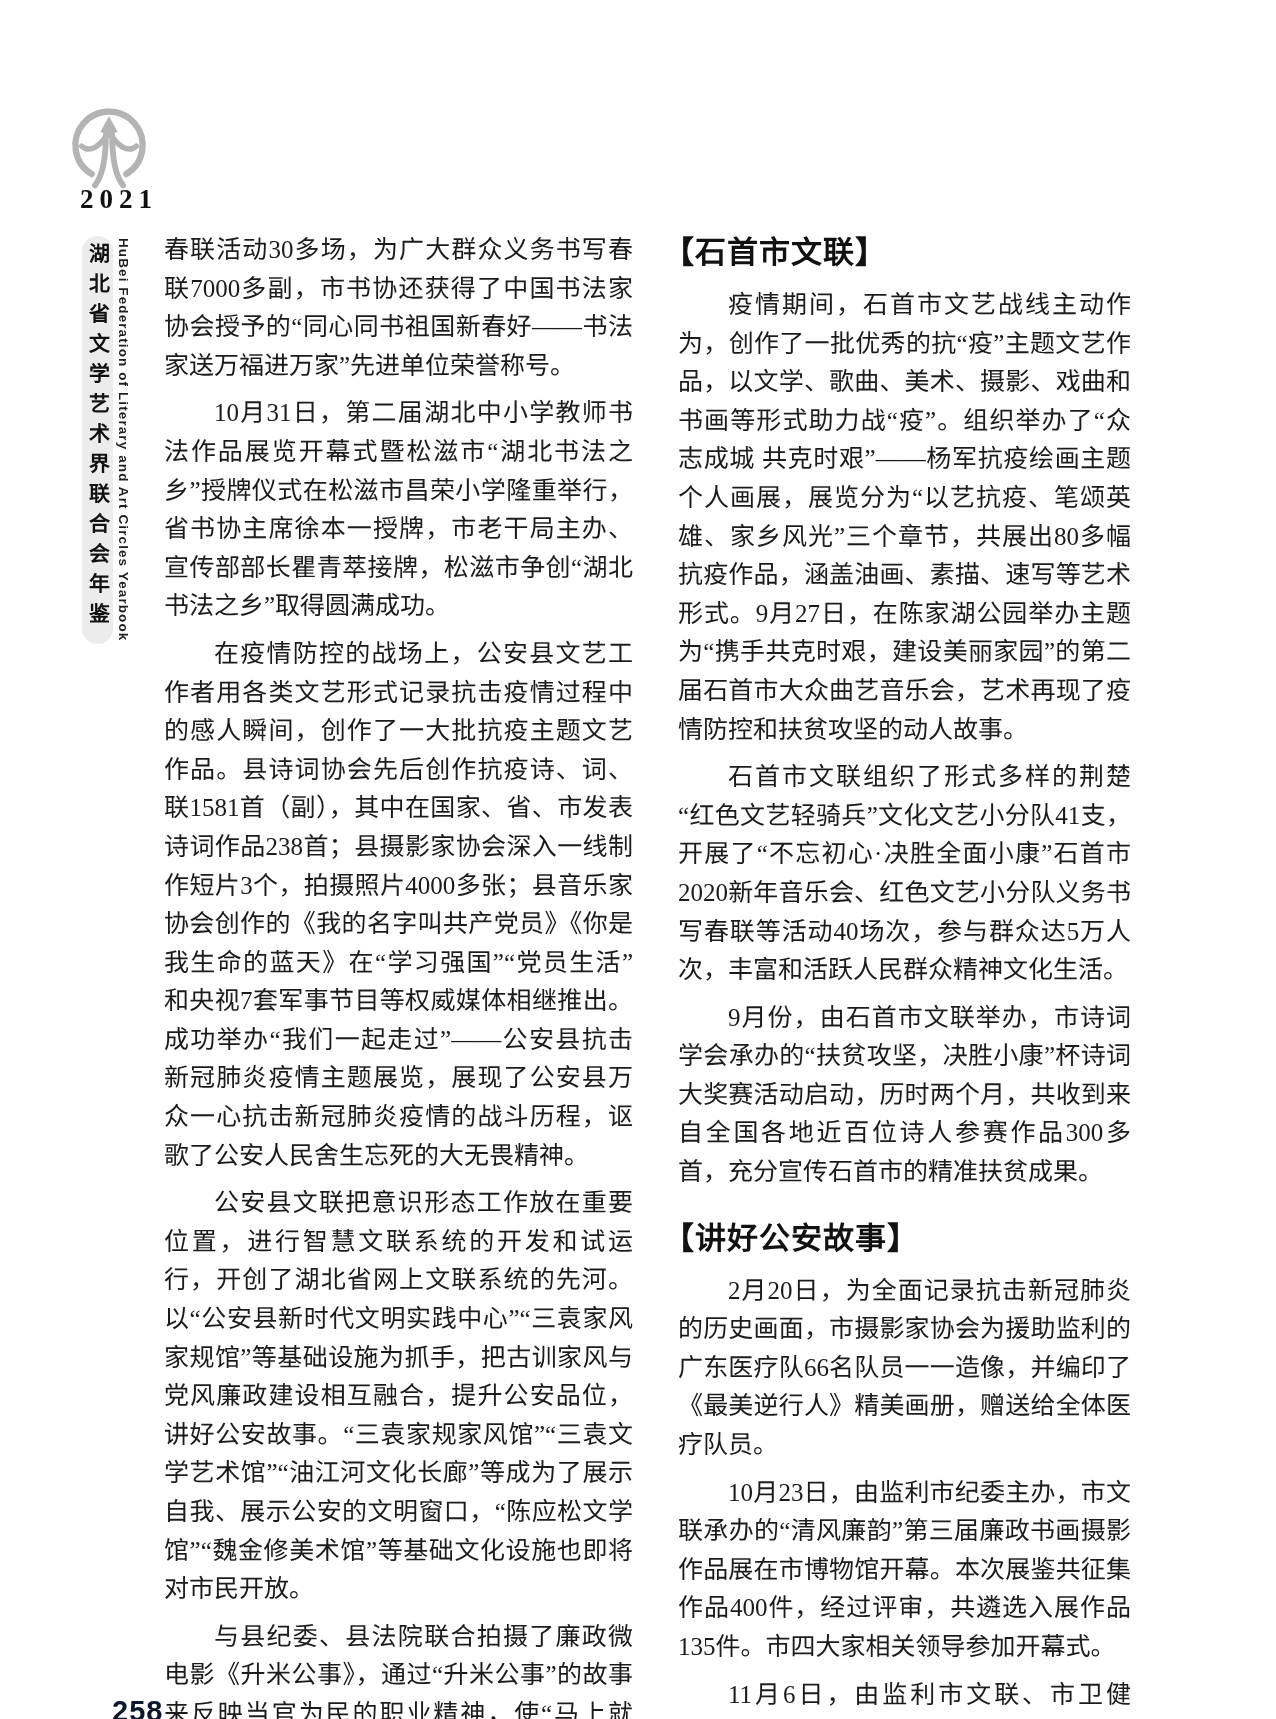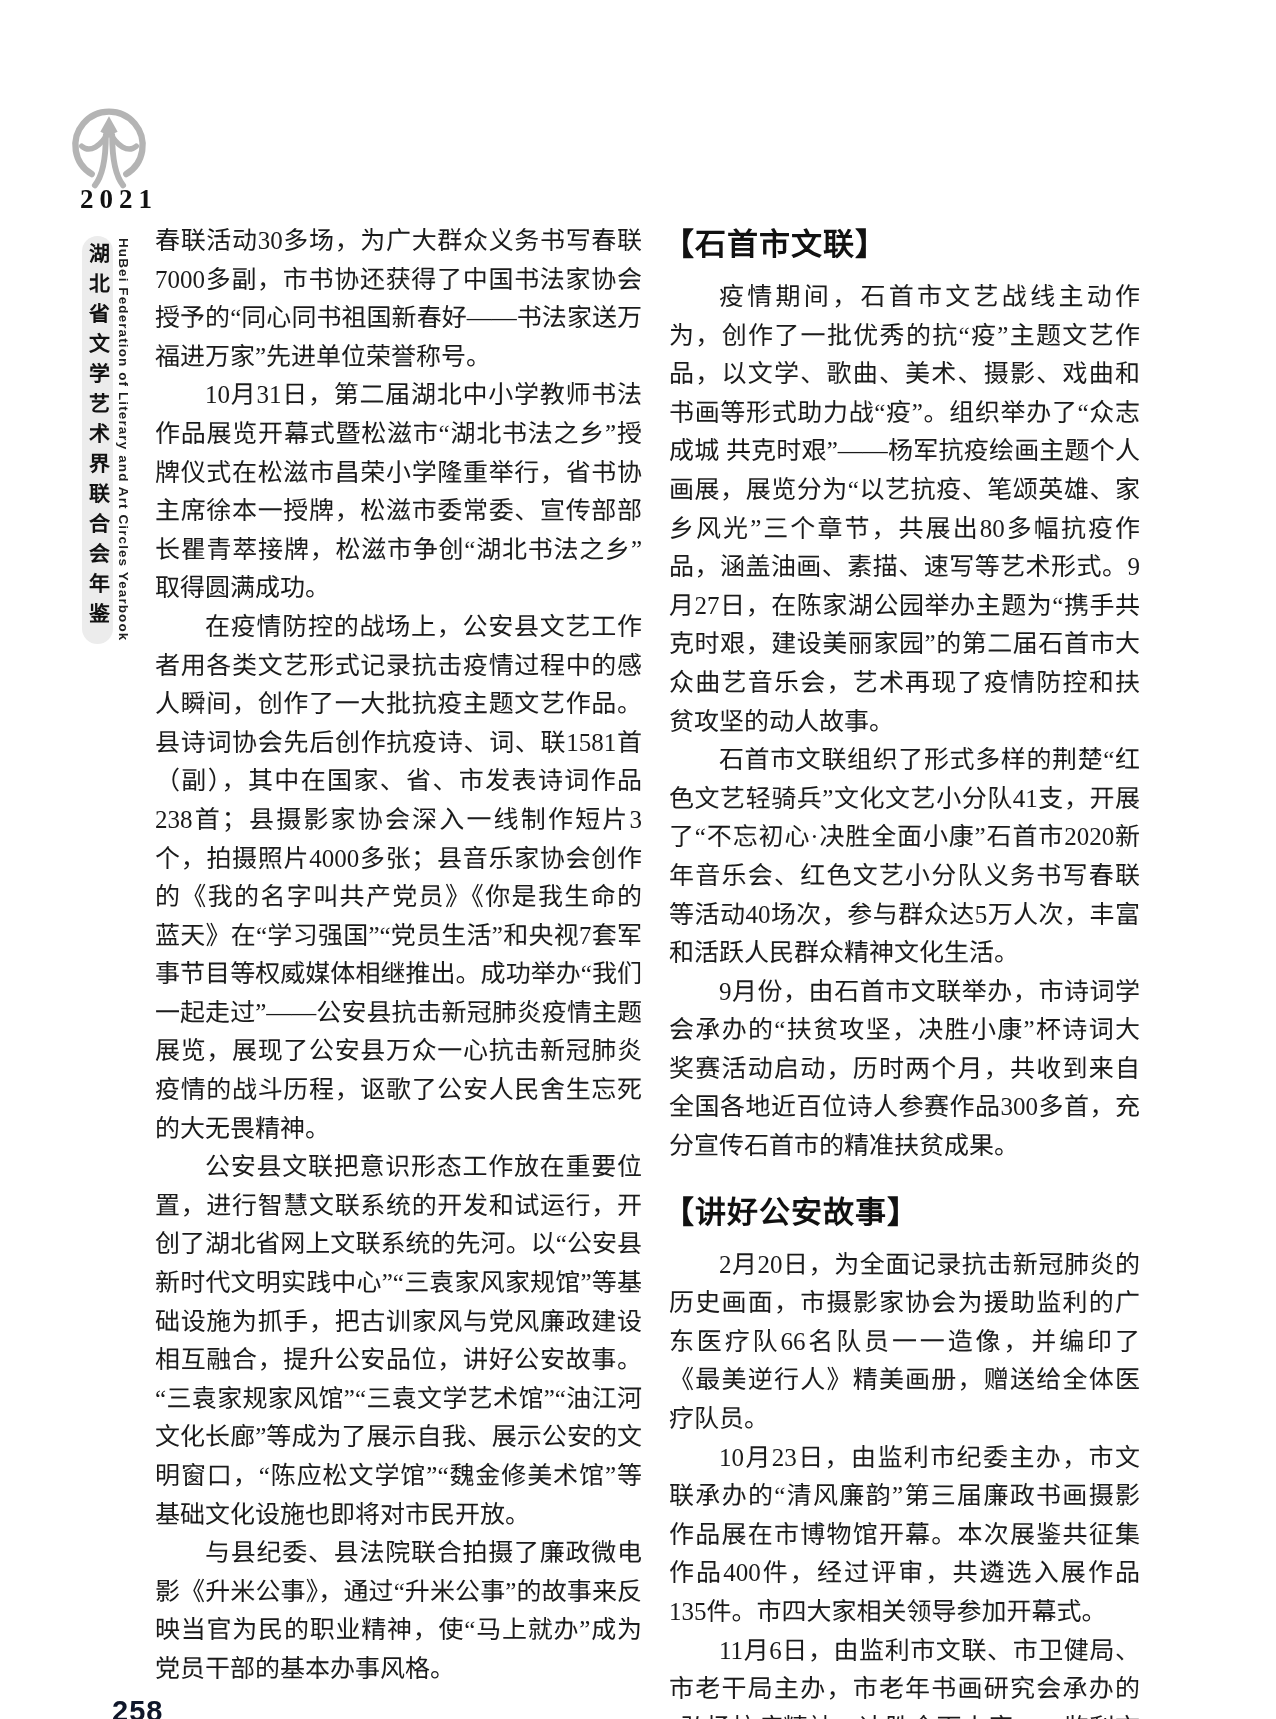--- a/index.html
+++ b/index.html
@@ -36,23 +36,23 @@
     position:absolute;top:222px;text-align:justify;
     font-size:25px;line-height:38.6px;
   }
   #col-left{left:155px;width:487px;}
   #col-right{left:669px;width:471px;}
   .section-title{
     font-family:"Liberation Sans","DejaVu Sans",sans-serif;
     font-size:31px;line-height:42px;font-weight:bold;color:#111;
     margin:26px 0 12px -6px;letter-spacing:1px;
   }
-  #col-right .section:first-child .section-title{margin-top:2px;}
+  #col-right .section:first-child .section-title{margin-top:10px;}
   .section:first-child .section-title{margin-top:10px;}
-  .body-para{margin:0;text-indent:2em;}
+  .body-para{margin:9px;text-indent:2em;}
   .body-para.no-indent{text-indent:0;}
   .page-number{
     position:absolute;left:112px;top:1695px;
     font-family:Liberation Sans, sans-serif;
     font-weight:bold;font-size:29px;letter-spacing:1px;color:#0f172a;
   }
 </style>
 </head>
 <body>
 
@@ -74,21 +74,21 @@
 <div class="year">2021</div>
 
 <div class="sidebar-strip" style="background: rgb(236, 236, 236);">
   <div class="sidebar-cn">湖北省文学艺术界联合会年鉴</div>
 </div>
 <div class="sidebar-en">HuBei Federation of Literary and Art Circles Yearbook</div>
 
 <div class="col" id="col-left">
     <section class="section">
       <p class="body-para no-indent">春联活动30多场，为广大群众义务书写春联7000多副，市书协还获得了中国书法家协会授予的“同心同书祖国新春好——书法家送万福进万家”先进单位荣誉称号。</p>
-      <p class="body-para">10月31日，第二届湖北中小学教师书法作品展览开幕式暨松滋市“湖北书法之乡”授牌仪式在松滋市昌荣小学隆重举行，省书协主席徐本一授牌，松滋市委常委、宣传部部长瞿青萃接牌，松滋市争创“湖北书法之乡”取得圆满成功。</p>
+      <p class="body-para">10月31日，第二届湖北中小学教师书法作品展览开幕式暨松滋市“湖北书法之乡”授牌仪式在松滋市昌荣小学隆重举行，省书协主席徐本一授牌，市老干局主办、宣传部部长瞿青萃接牌，松滋市争创“湖北书法之乡”取得圆满成功。</p>
     </section>
     <section class="section">
       <p class="body-para">在疫情防控的战场上，公安县文艺工作者用各类文艺形式记录抗击疫情过程中的感人瞬间，创作了一大批抗疫主题文艺作品。县诗词协会先后创作抗疫诗、词、联1581首（副），其中在国家、省、市发表诗词作品238首；县摄影家协会深入一线制作短片3个，拍摄照片4000多张；县音乐家协会创作的《我的名字叫共产党员》《你是我生命的蓝天》在“学习强国”“党员生活”和央视7套军事节目等权威媒体相继推出。成功举办“我们一起走过”——公安县抗击新冠肺炎疫情主题展览，展现了公安县万众一心抗击新冠肺炎疫情的战斗历程，讴歌了公安人民舍生忘死的大无畏精神。</p>
       <p class="body-para">公安县文联把意识形态工作放在重要位置，进行智慧文联系统的开发和试运行，开创了湖北省网上文联系统的先河。以“公安县新时代文明实践中心”“三袁家风家规馆”等基础设施为抓手，把古训家风与党风廉政建设相互融合，提升公安品位，讲好公安故事。“三袁家规家风馆”“三袁文学艺术馆”“油江河文化长廊”等成为了展示自我、展示公安的文明窗口，“陈应松文学馆”“魏金修美术馆”等基础文化设施也即将对市民开放。</p>
       <p class="body-para">与县纪委、县法院联合拍摄了廉政微电影《升米公事》，通过“升米公事”的故事来反映当官为民的职业精神，使“马上就办”成为党员干部的基本办事风格。</p>
     </section>
   </div>
 <div class="col" id="col-right">
     <section class="section">
       <h2 class="section-title">【石首市文联】</h2>

